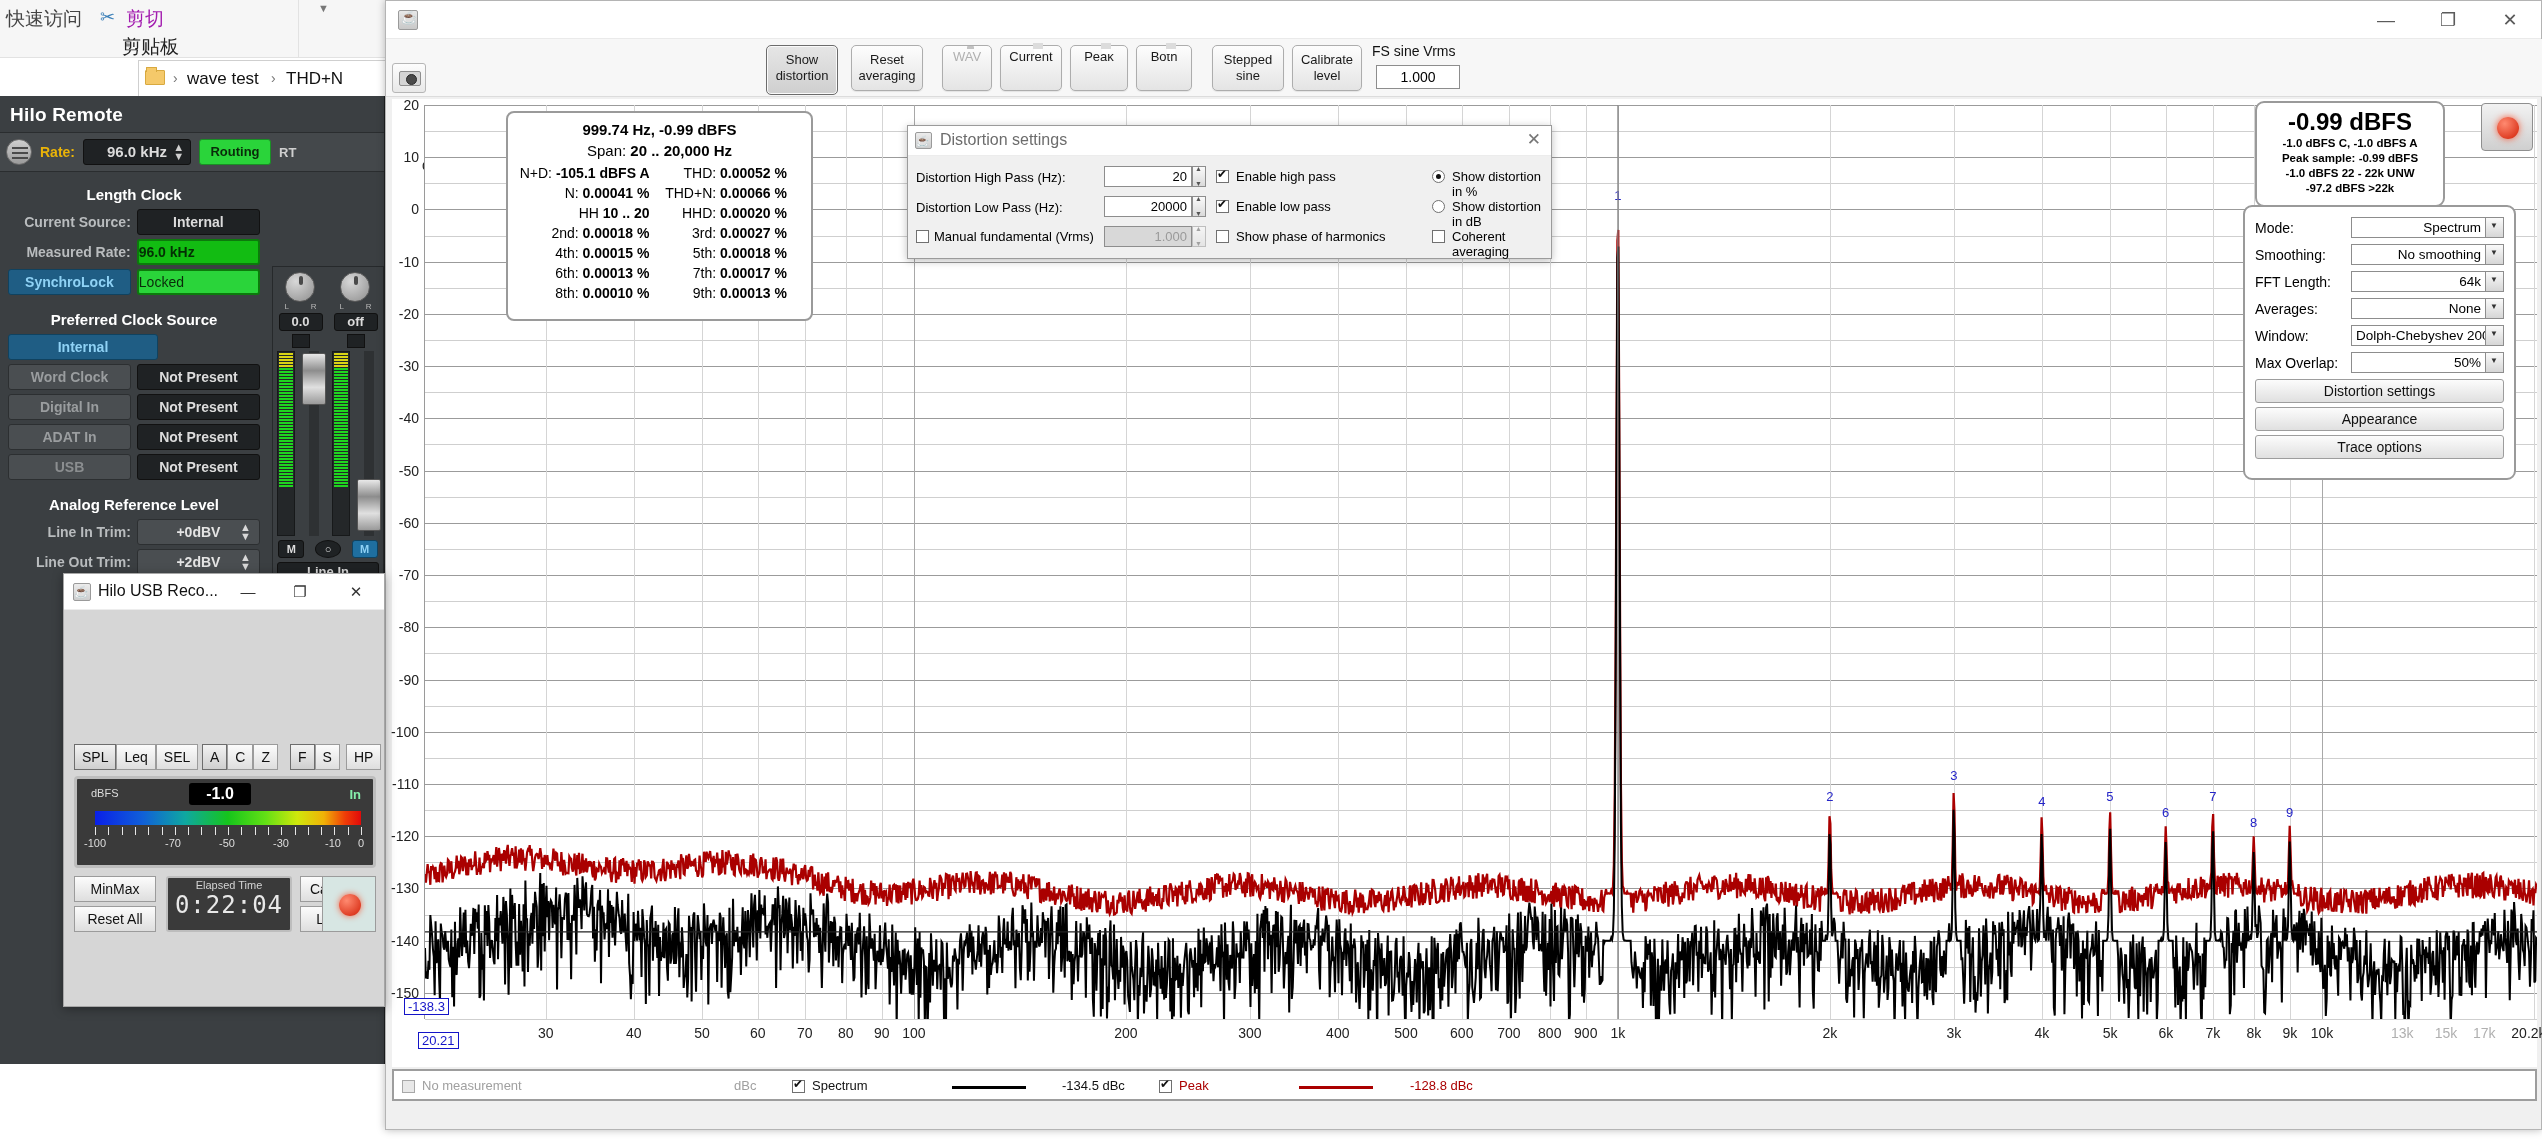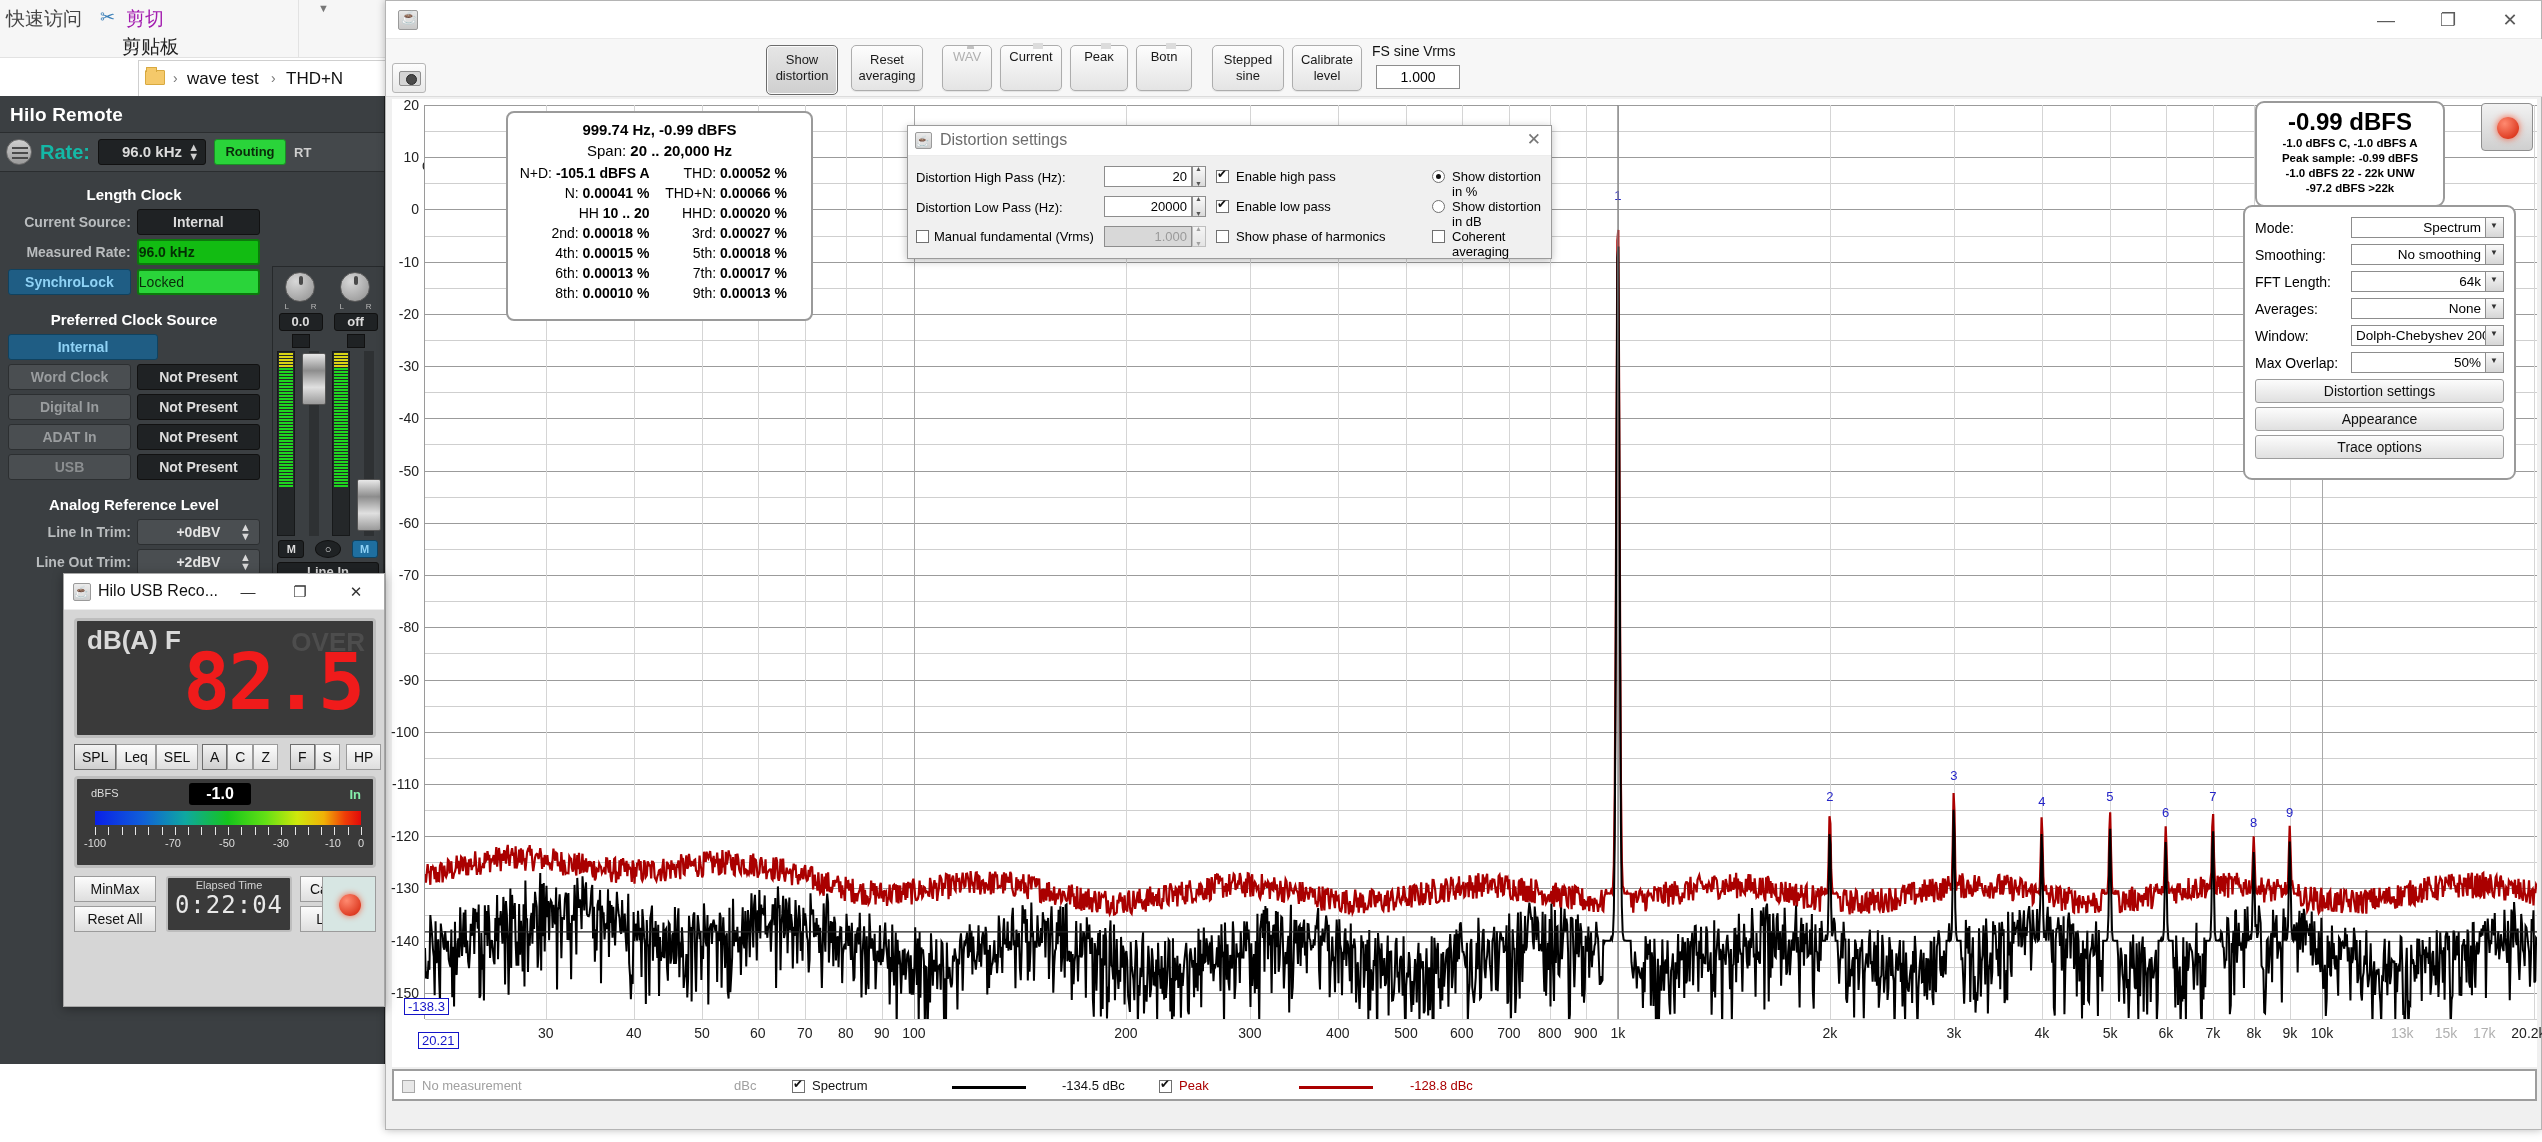--- a/index.html
+++ b/index.html
@@ -33,21 +33,21 @@
   #hilo {
     position:absolute; left:0; top:96px; width:385px; height:968px;
     background:#3b3f42; color:#e9e9e9; font-size:13px;
     border-right:1px solid #1d1f20;
   }
   #hilo .title { font-size:19px; font-weight:bold; color:#ffffff; padding:8px 0 6px 10px; letter-spacing:.2px; }
   #hilo .ratebar { height:40px; border-top:1px solid #2a2d2f; border-bottom:1px solid #2a2d2f; background:#44484b; display:flex; align-items:center; padding:0 6px; gap:8px; }
   .hamb { width:26px; height:26px; border-radius:50%; background:linear-gradient(#cfcfcf,#9a9a9a); border:1px solid #6a6a6a; position:relative; }
   .hamb i { position:absolute; left:5px; width:16px; height:2px; background:#4a4a4a; display:block; }
   .hamb i:nth-child(1){ top:7px; } .hamb i:nth-child(2){ top:12px; } .hamb i:nth-child(3){ top:17px; }
-  #hilo .ratelbl { font-weight:bold; font-size:20px; color:#14b8a6; }
+  #hilo .ratelbl { font-weight:bold; font-size:14px; color:#eab308; }
   .darkfield { background:#1f2224; border:1px solid #111; color:#dcdcdc; font-weight:bold; text-align:center; border-radius:3px; }
   #hilo .ratefield { width:108px; height:26px; line-height:24px; font-size:15px; position:relative; }
   #hilo .ratefield .spin { position:absolute; right:6px; top:3px; font-size:11px; line-height:9px; color:#cfcfcf; }
   .greenbtn { background:#2ad43a; color:#0a2b0a; border:1px solid #1a8f25; border-radius:3px; font-weight:bold; text-align:center; }
   #hilo .routing { width:72px; height:26px; line-height:24px; font-size:13px; }
   #hilo .rtbtn { font-size:13px; color:#cfcfcf; font-weight:bold; }
 
   #hilo .sect { padding:6px 8px 0 8px; }
   #hilo .secthead { text-align:center; font-weight:bold; font-size:15px; color:#ffffff; margin:8px 0 6px 0; }
   #hilo .row { display:flex; align-items:center; margin-bottom:4px; gap:6px; }
@@ -782,25 +782,20 @@
 
 <div id="spl">
   <div class="stitle">
     <span class="ji">☕</span>
     <span class="tx">Hilo USB Reco...</span>
     <span class="wb" style="right:114px;">—</span>
     <span class="wb" style="right:62px;">❐</span>
     <span class="wb" style="right:6px;">✕</span>
   </div>
 
-  <div class="lcd">
-    <span class="unit">dB(A) F</span>
-    <span class="over">OVER</span>
-    <span class="num">82.5</span>
-  </div>
 
   <div class="btnrow" style="left:10px;">
     <span class="sbtn on">SPL</span><span class="sbtn">Leq</span><span class="sbtn">SEL</span>
   </div>
   <div class="btnrow" style="left:138px;">
     <span class="sbtn on">A</span><span class="sbtn">C</span><span class="sbtn">Z</span>
   </div>
   <div class="btnrow" style="left:226px;">
     <span class="sbtn on">F</span><span class="sbtn">S</span>
   </div>

